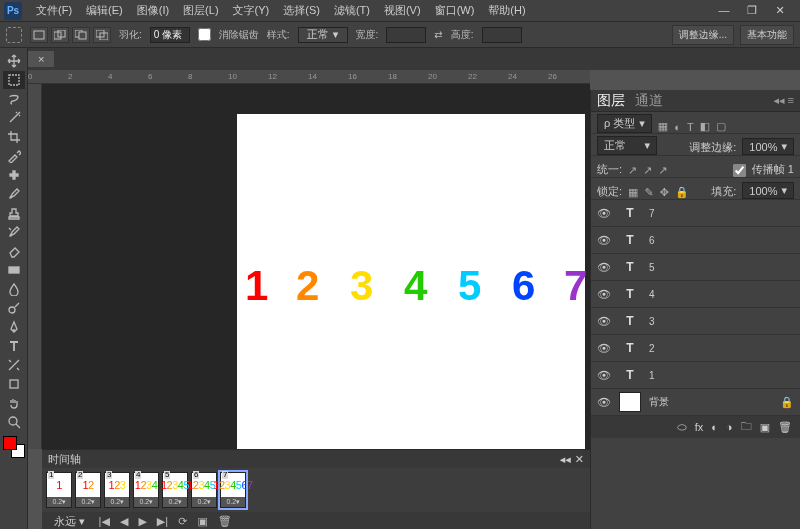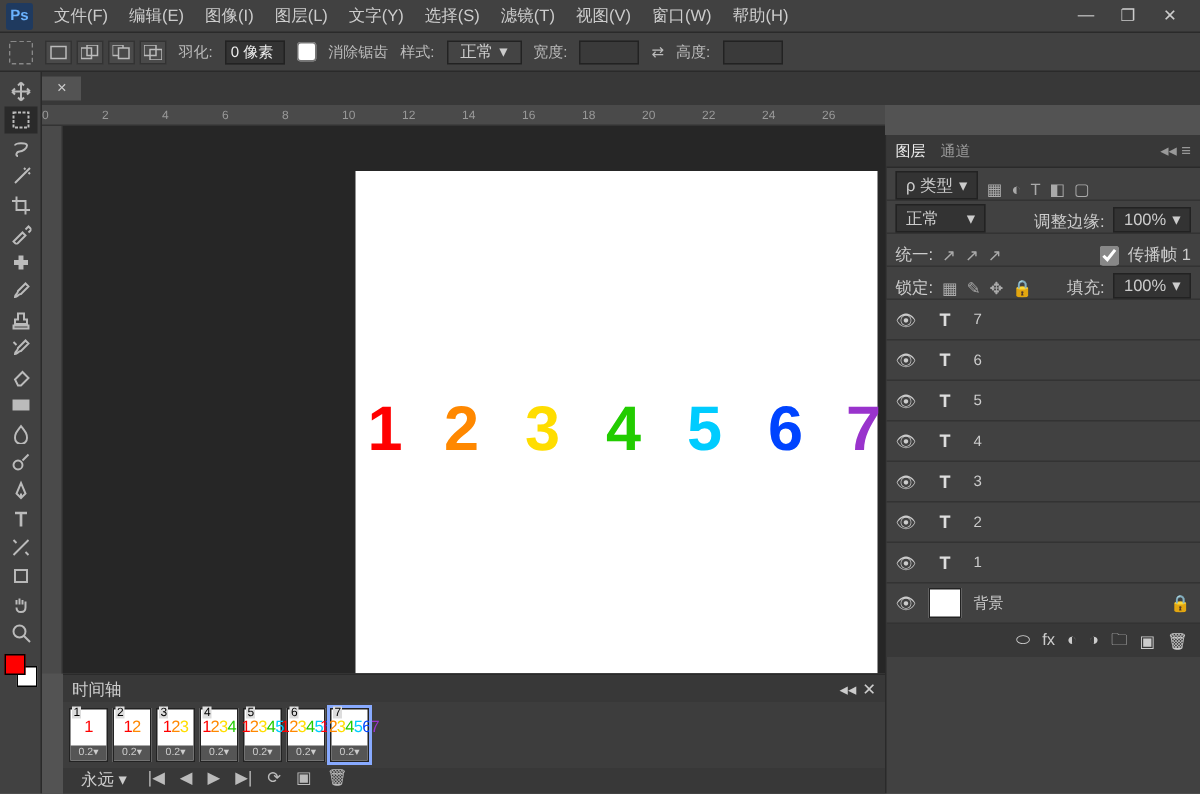--- a/index.html
+++ b/index.html
@@ -31,21 +31,21 @@
 .tool svg{width:14px;height:14px;stroke:#bbb;fill:none;stroke-width:1.3}
 .fg-bg{width:22px;height:22px;position:relative;margin-top:4px}
 .fg{position:absolute;width:14px;height:14px;background:#ff0000;border:1px solid #000;top:0;left:0}
 .bg{position:absolute;width:14px;height:14px;background:#fff;border:1px solid #000;bottom:0;right:0}
 .canvas-area{position:absolute;left:42px;top:84px;right:210px;bottom:80px;background:#262626;overflow:hidden}
 .canvas{position:absolute;left:195px;top:30px;width:348px;height:335px;background:#fff}
 .big-num{position:absolute;top:148px;font-size:42px;font-weight:900;font-family:Arial Black,Arial}
 .n1{left:8px;color:#ff0000}.n2{left:59px;color:#ff8800}.n3{left:113px;color:#ffdd00}.n4{left:167px;color:#22cc00}.n5{left:221px;color:#00ccff}.n6{left:275px;color:#0044ff}.n7{left:327px;color:#9933cc}
 .panels{position:absolute;right:0;top:90px;width:210px;bottom:0;background:#414141;border-left:1px solid #2a2a2a}
 .panel-tabs{height:22px;display:flex;align-items:center;padding:0 6px;gap:10px;background:#383838;border-bottom:1px solid #2a2a2a}
-.panel-tabs .tab{font-size:10px;color:#999}
+.panel-tabs .tab{font-size:14px;color:#999}
 .panel-tabs .tab.active{color:#eee}
 .panel-tabs .menuicon{margin-left:auto;color:#999}
 .panel-row{height:22px;display:flex;align-items:flex-end;padding:0 6px;gap:6px;border-bottom:1px solid #333;font-size:10px}
 .panel-row .dd{background:#333;padding:1px 6px;border:1px solid #222;display:flex;align-items:center;gap:4px}
 .panel-row .icon{color:#aaa}
 .layers{background:#414141}
 .layer{height:27px;display:flex;align-items:center;padding:0 6px;gap:8px;border-bottom:1px solid #333}
 .layer .eye{width:14px;color:#ccc}
 .layer .thumb{width:22px;height:20px;background:#555;display:flex;align-items:center;justify-content:center;border:1px solid #222}
 .layer .thumb.T{color:#ddd;font-weight:bold;font-size:12px;background:transparent;border:none}
@@ -55,21 +55,21 @@
 .panel-footer{height:22px;display:flex;align-items:center;justify-content:flex-end;gap:8px;padding:0 8px;background:#383838;color:#888}
 .timeline{position:absolute;left:42px;right:210px;bottom:0;height:80px;background:#3d3d3d;border-top:1px solid #2a2a2a}
 .tl-header{height:18px;display:flex;align-items:center;padding:0 6px;background:#383838;font-size:10px}
 .tl-header .sp{margin-left:auto;display:flex;gap:4px;color:#999}
 .tl-body{height:44px;display:flex;align-items:center;padding:2px 4px;gap:3px;overflow:hidden}
 .frame{width:26px;height:36px;background:#fff;border:1px solid #222;position:relative;display:flex;flex-direction:column}
 .frame .fnum{position:absolute;top:-2px;left:1px;font-size:8px;color:#000;background:#ddd;padding:0 1px;line-height:8px}
 .frame .fimg{flex:1;display:flex;align-items:center;justify-content:center;font-size:5px;color:#333;letter-spacing:-0.5px}
 .frame .fdur{height:10px;background:#555;color:#ccc;font-size:7px;text-align:center;line-height:10px}
 .frame.sel{outline:2px solid #8af}
-.tl-footer{height:18px;display:flex;align-items:flex-start;gap:6px;padding:0 6px;background:#383838;font-size:10px}
+.tl-footer{height:18px;display:flex;align-items:center;gap:6px;padding:0 6px;background:#383838;font-size:10px}
 .tl-btn{color:#bbb;padding:0 2px}
 </style>
 </head>
 <body>
 
 <div class="topbar">
   <div class="ps-logo">Ps</div>
   <div class="menu">
     <span>文件(F)</span>
     <span>编辑(E)</span>
@@ -123,20 +123,24 @@
   <span class="opt-label">样式:</span>
   <div class="opt-select">
       <span>正常</span>
       <span style="margin-left:4px">▾</span>
     </div>
   <span class="opt-label">宽度:</span>
   <div class="opt-input" style="background:#3a3a3a"></div>
   <span class="opt-label">⇄</span>
   <span class="opt-label">高度:</span>
   <div class="opt-input" style="background:#3a3a3a"></div>
+  <div class="opt-right">
+    <div class="opt-right-btn">调整边缘...</div>
+    <div class="opt-right-btn">基本功能</div>
+  </div>
 </div>
 
 <div class="tabbar">
   <div class="doc-tab">
     <span>×</span>
   </div>
 </div>
 
 <div class="toolbar">
   <div class="tool">

